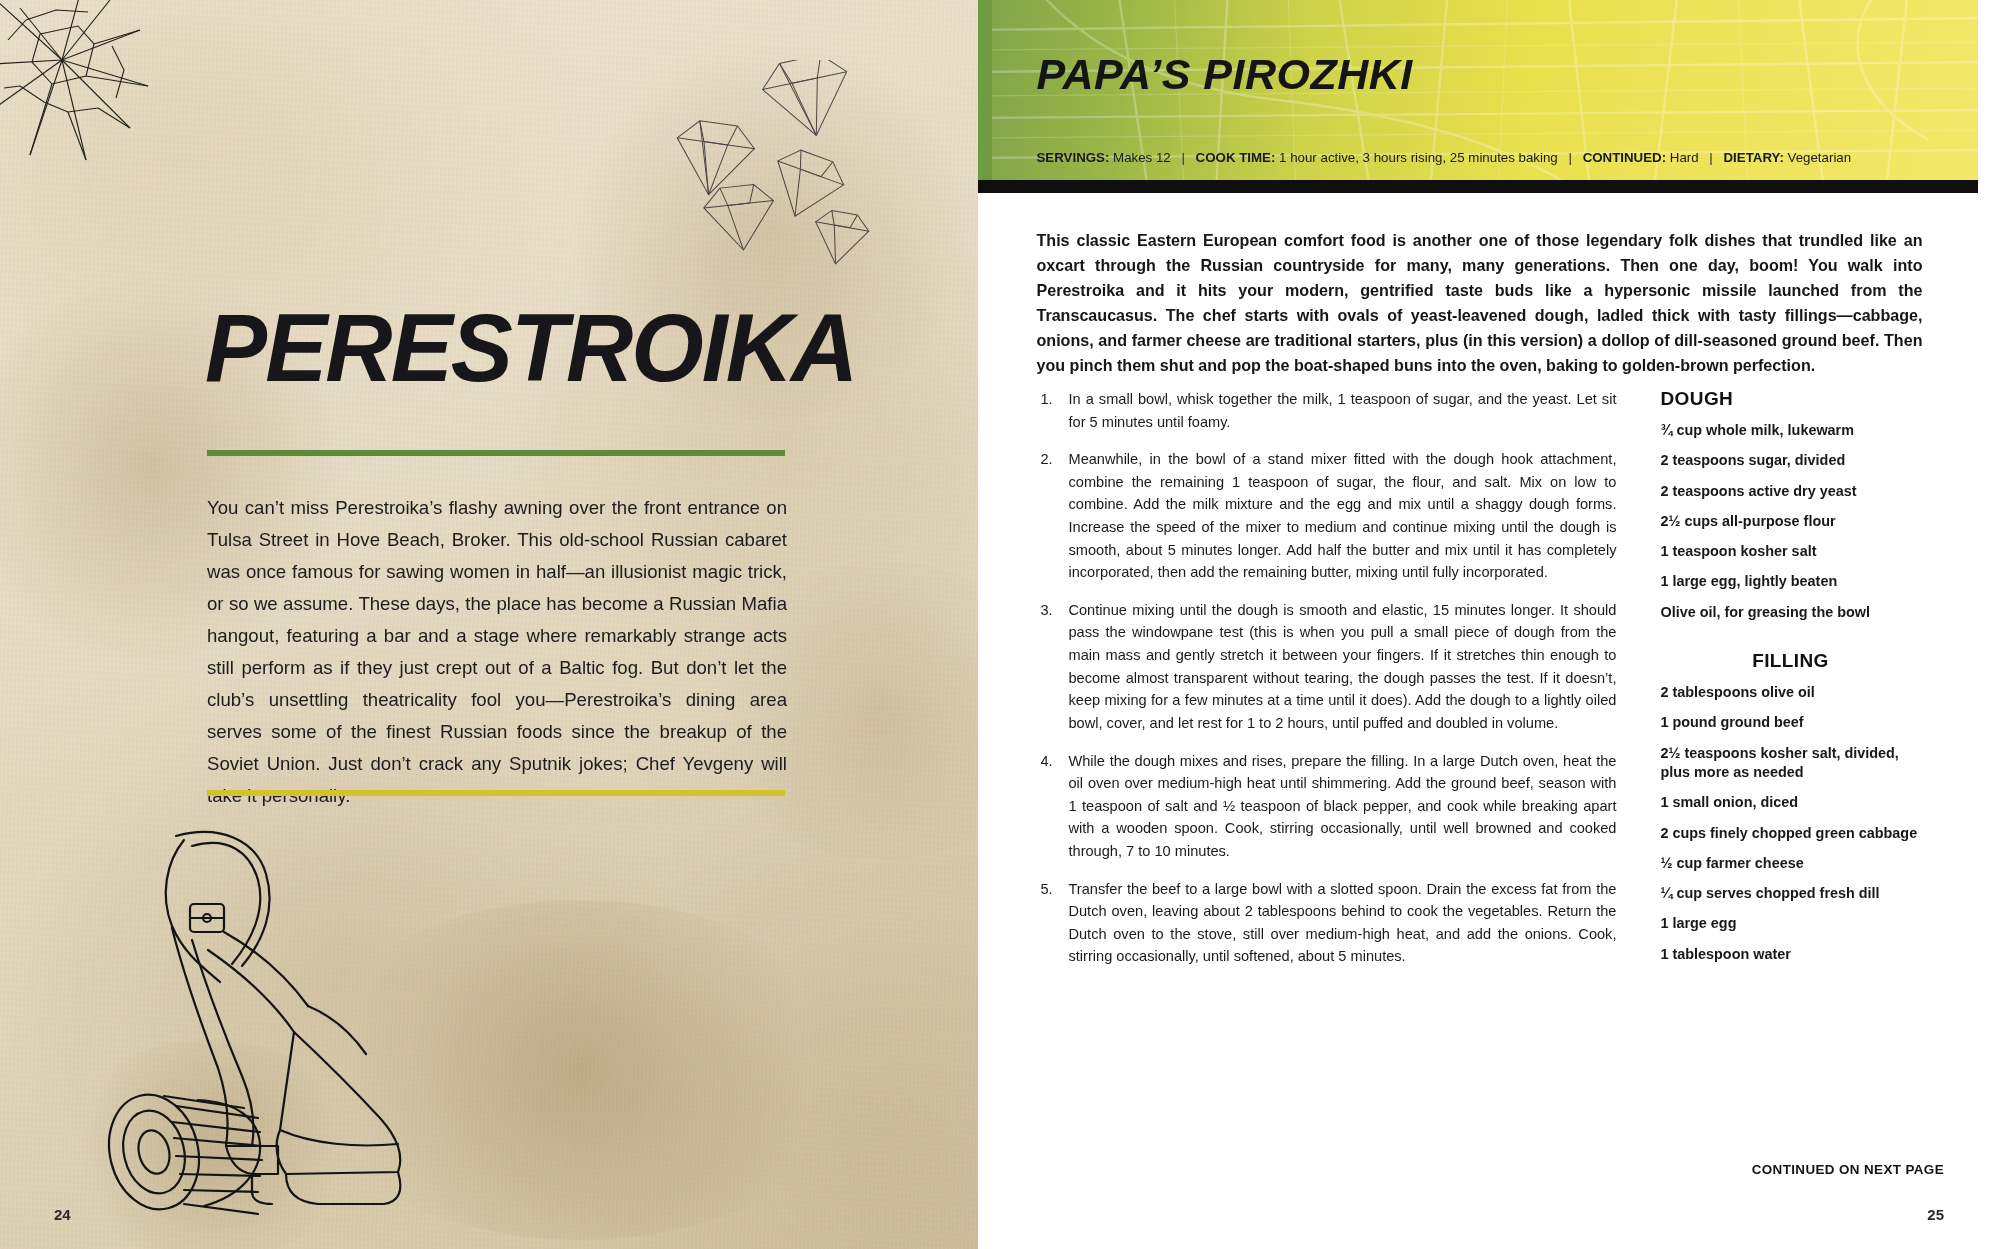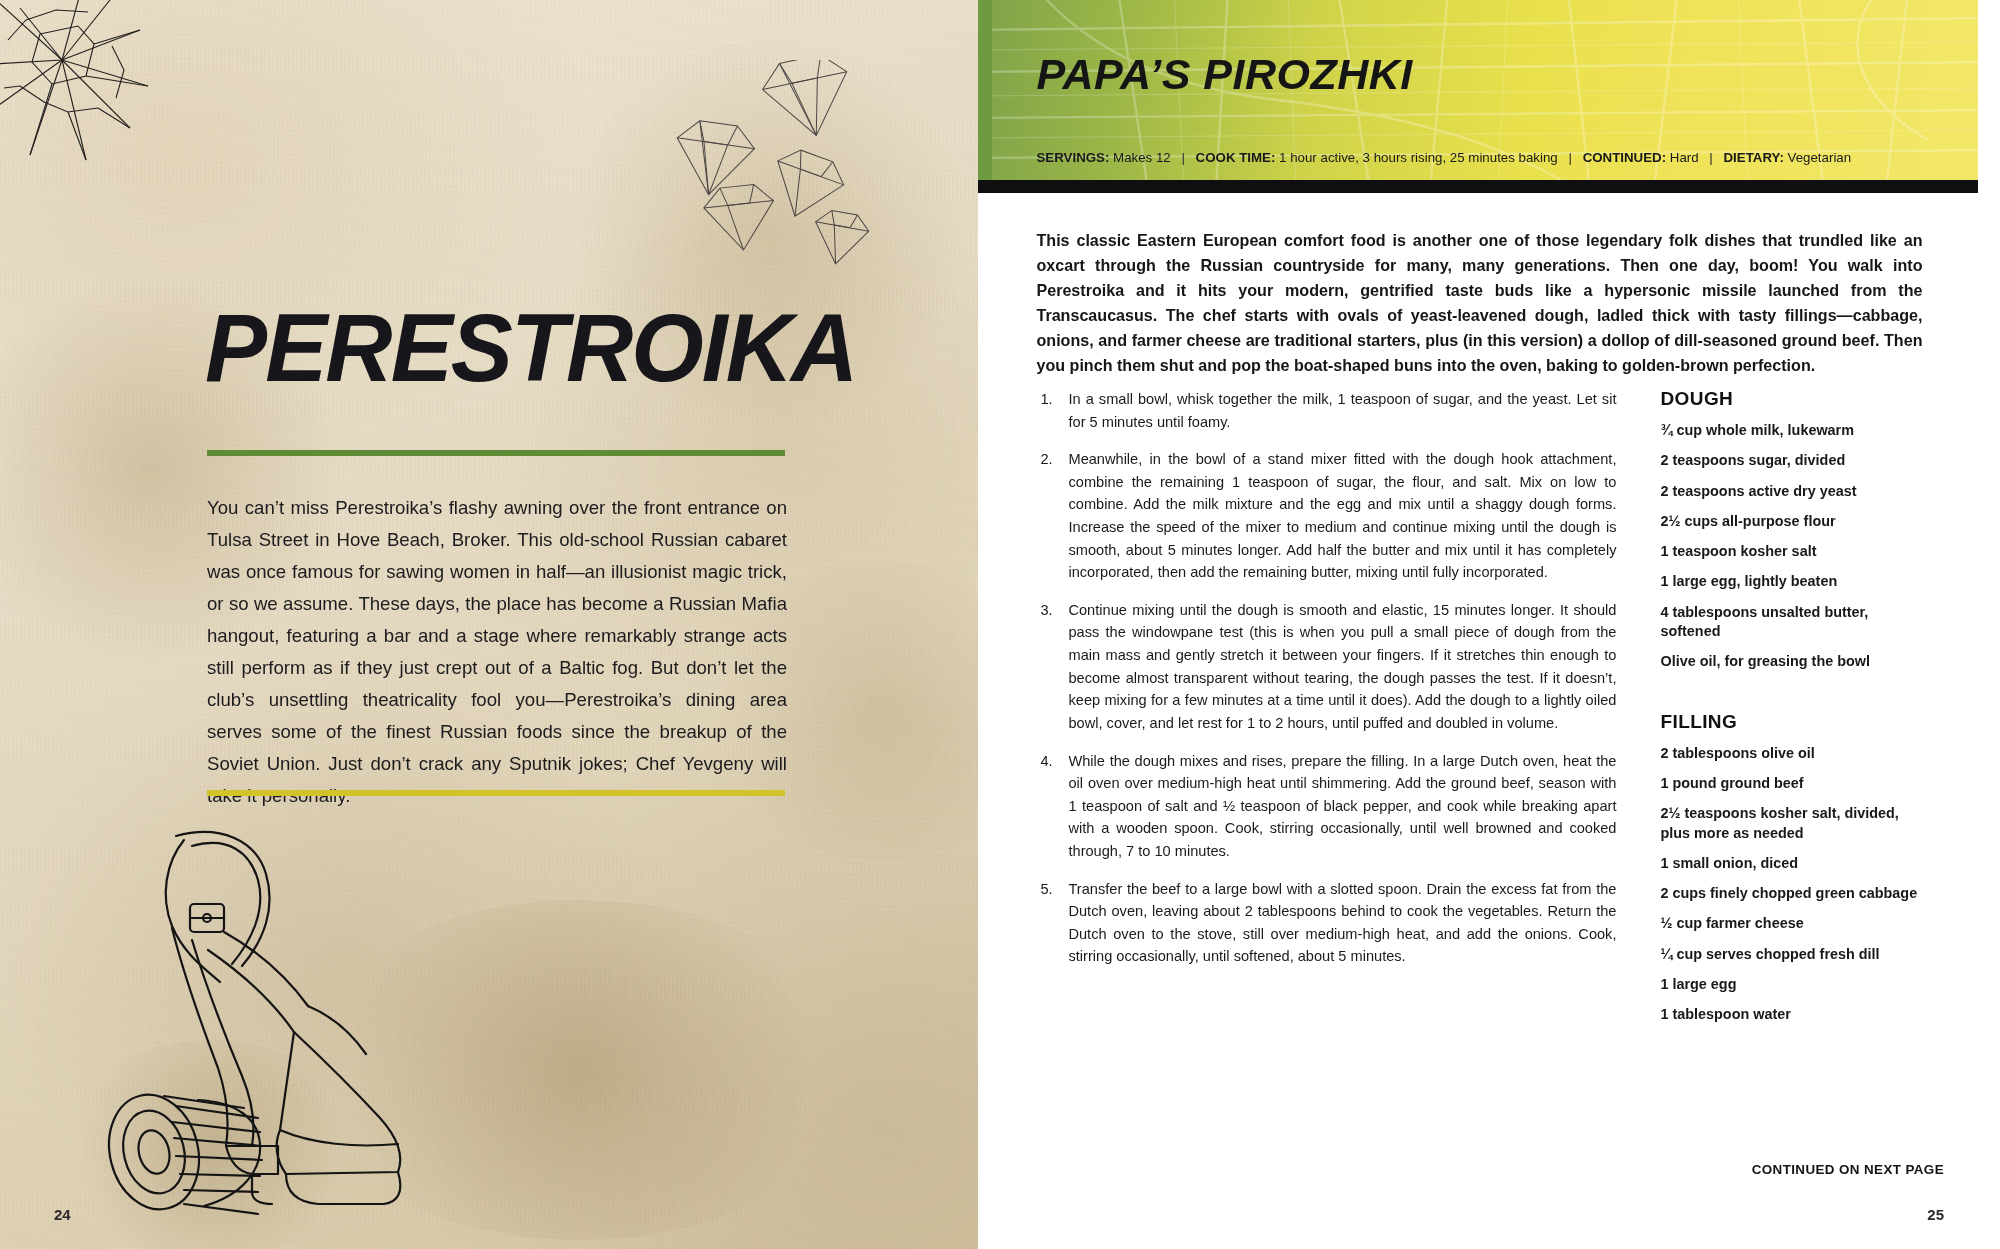--- a/index.html
+++ b/index.html
@@ -246,21 +246,21 @@
   .ingredients {
     width: 260px;
   }
   .ing-head {
     font-size: 19px;
     font-weight: bold;
     letter-spacing: .4px;
     color: #111;
     margin-bottom: 11px;
   }
-  .ing-head.second { margin-top: 39px; }
+  .ing-head.second { margin-top: 28px; text-align: center; }
   .ing-item {
     font-size: 14.4px;
     font-weight: bold;
     line-height: 1.34;
     color: #191919;
     margin-bottom: 11px;
   }
   .continued {
     position: absolute;
     right: 56px;
@@ -471,21 +471,20 @@
           </ol>
       </div>
       <div class="ingredients" id="ingredients">
           <div class="ing-head">DOUGH</div>
           <div class="ing-item">¾ cup whole milk, lukewarm</div>
           <div class="ing-item">2 teaspoons sugar, divided</div>
           <div class="ing-item">2 teaspoons active dry yeast</div>
           <div class="ing-item">2½ cups all-purpose flour</div>
           <div class="ing-item">1 teaspoon kosher salt</div>
           <div class="ing-item">1 large egg, lightly beaten</div>
-          <div class="ing-item">4 tablespoons unsalted butter, softened</div>
           <div class="ing-item">Olive oil, for greasing the bowl</div>
           <div class="ing-head second">FILLING</div>
           <div class="ing-item">2 tablespoons olive oil</div>
           <div class="ing-item">1 pound ground beef</div>
           <div class="ing-item">2½ teaspoons kosher salt, divided, plus more as needed</div>
           <div class="ing-item">1 small onion, diced</div>
           <div class="ing-item">2 cups finely chopped green cabbage</div>
           <div class="ing-item">½ cup farmer cheese</div>
           <div class="ing-item">¼ cup serves chopped fresh dill</div>
           <div class="ing-item">1 large egg</div>

